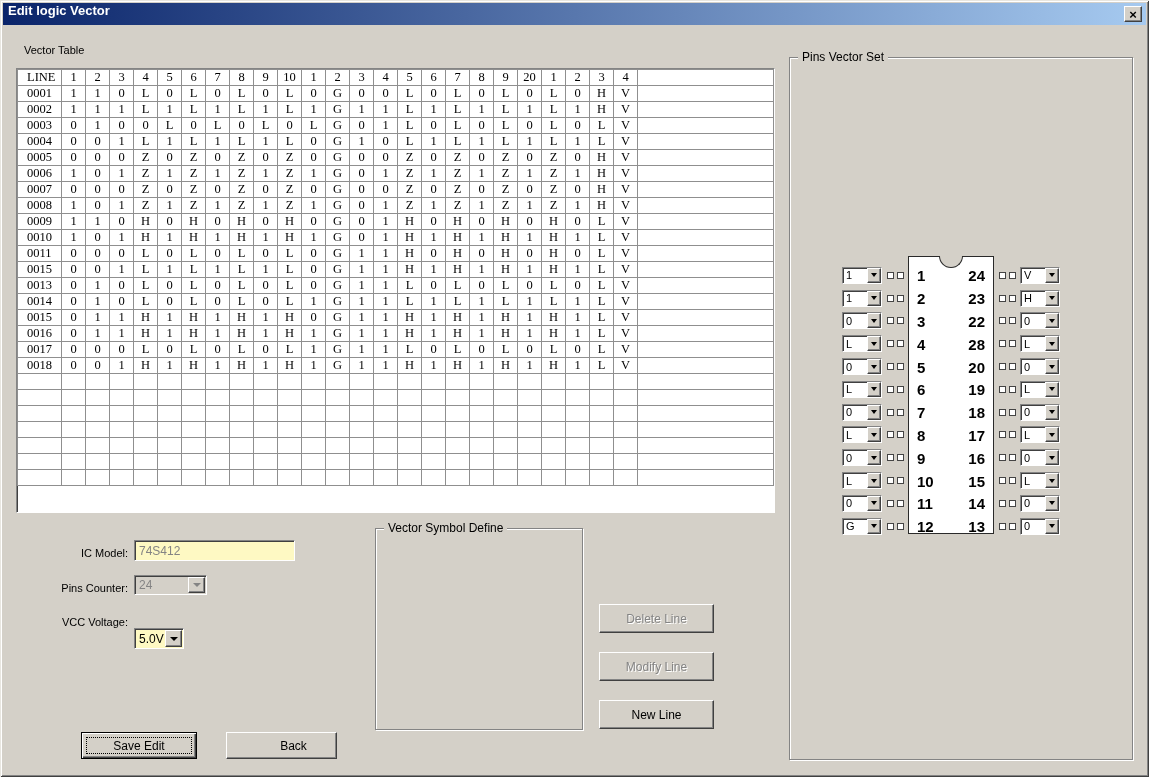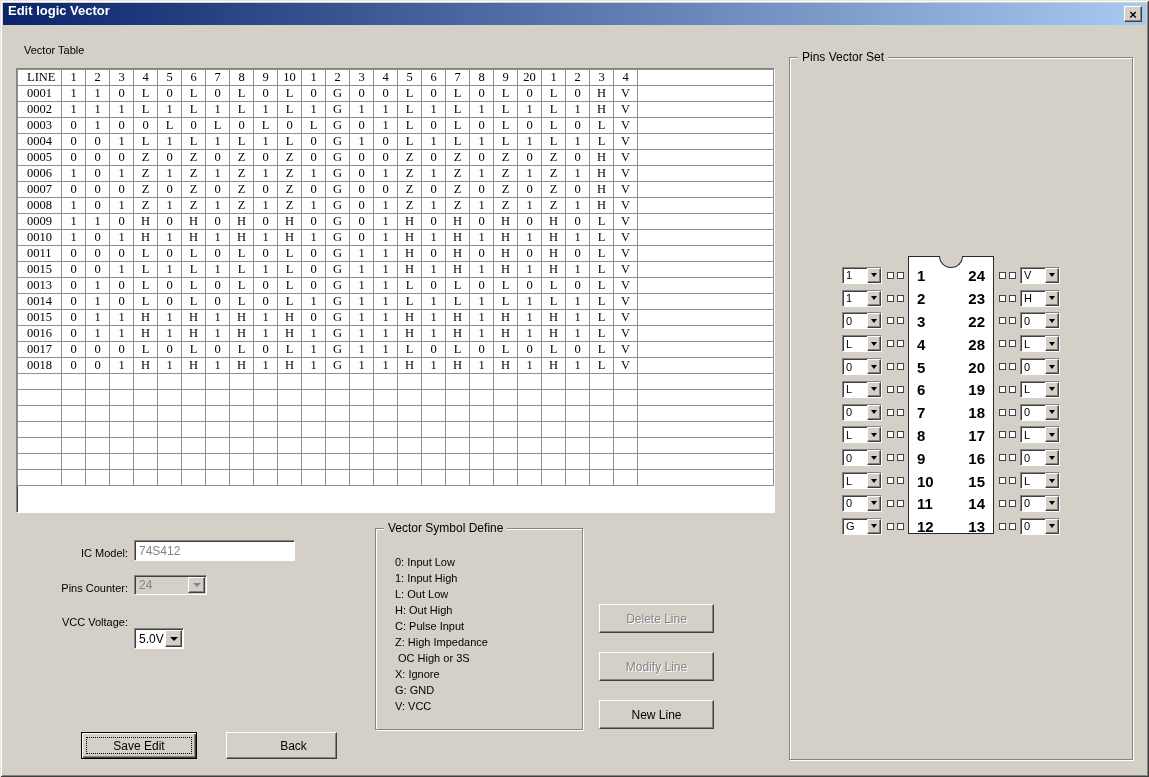--- a/index.html
+++ b/index.html
@@ -56,21 +56,21 @@
     border:1px solid #848484;
     box-shadow: inset 1px 1px 0 #ffffff, 1px 1px 0 #ffffff;
   }
   .group-title {
     position:absolute; top:-8px; left:8px; background:#d4d0c8;
     padding:0 4px; font-size:12px; white-space:nowrap;
   }
 
   
   .field, .combo {
-    position:absolute; background:#ffffff;
+    position:absolute; background:#fef9c3;
     border:1px solid; border-color:#848484 #ffffff #ffffff #848484;
     box-shadow: inset 1px 1px 0 #404040;
     display:flex; align-items:center; font-size:12px; padding-left:4px;
   }
   .combo { padding-left:0; }
   .combo .val { flex:1; padding-left:4px; }
   .combo-btn {
     width:17px; align-self:stretch; margin:1px; margin-left:auto;
     background:#d4d0c8; border:1px solid; border-color:#ffffff #404040 #404040 #ffffff;
     box-shadow: inset -1px -1px 0 #848484;
@@ -912,32 +912,20 @@
   <div class="lbl" style="left:20px; top:616px; width:108px; text-align:right;">VCC Voltage:</div>
   <div class="combo" style="left:134px; top:628px; width:50px; height:21px;">
     <span class="val">5.0V</span>
     <span class="combo-btn">
         <i class="arrow-down"></i>
       </span>
   </div>
 
   <div class="group" style="left:375px; top:528px; width:208px; height:202px;">
     <span class="group-title">Vector Symbol Define</span>
-    <div class="legend" id="symbol-lines">
-        <div class="legend-line">0: Input Low</div>
-        <div class="legend-line">1: Input High</div>
-        <div class="legend-line">L: Out Low</div>
-        <div class="legend-line">H: Out High</div>
-        <div class="legend-line">C: Pulse Input</div>
-        <div class="legend-line">Z: High Impedance</div>
-        <div class="legend-line"> OC High or 3S</div>
-        <div class="legend-line">X: Ignore</div>
-        <div class="legend-line">G: GND</div>
-        <div class="legend-line">V: VCC</div>
-      </div>
   </div>
 
   <div class="btn disabled" style="left:599px; top:604px; width:115px; height:29px;">
     <span>Delete Line</span>
   </div>
   <div class="btn disabled" style="left:599px; top:652px; width:115px; height:29px;">
     <span>Modify Line</span>
   </div>
   <div class="btn" style="left:599px; top:700px; width:115px; height:29px;">
     <span>New Line</span>

